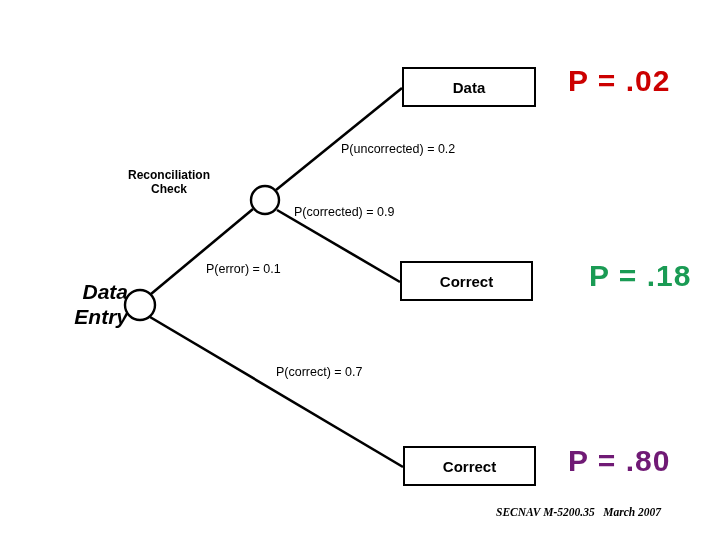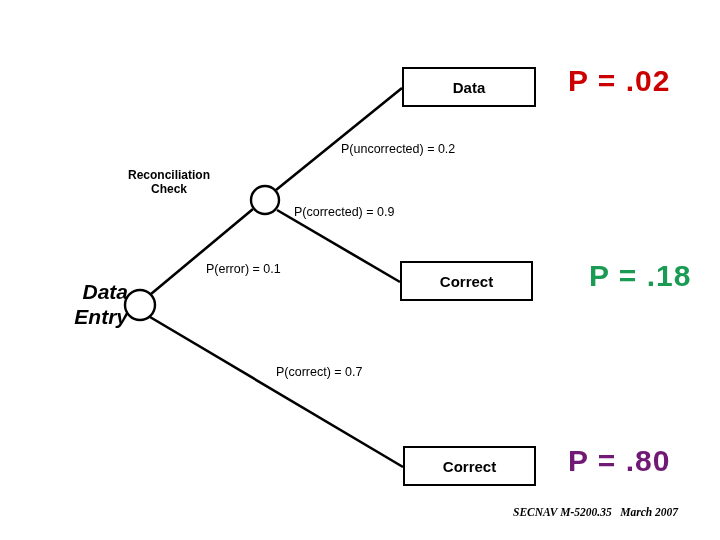--- a/index.html
+++ b/index.html
@@ -91,21 +91,20 @@
   #footer-note {
     position: absolute;
     left: 496px;
     top: 506px;
     font-family: "Liberation Serif", serif;
     font-style: italic;
     font-weight: bold;
     font-size: 11.5px;
     color: #000000;
     white-space: pre;
-    margin-left: 17px;
   }
 </style>
 </head>
 <body>
 
 <div id="canvas">
 
   <svg id="tree-svg" viewBox="0 0 720 540" xmlns="http://www.w3.org/2000/svg">
 
     <line x1="151" y1="294" x2="253" y2="209" stroke="#000000" stroke-width="2.6"></line>

